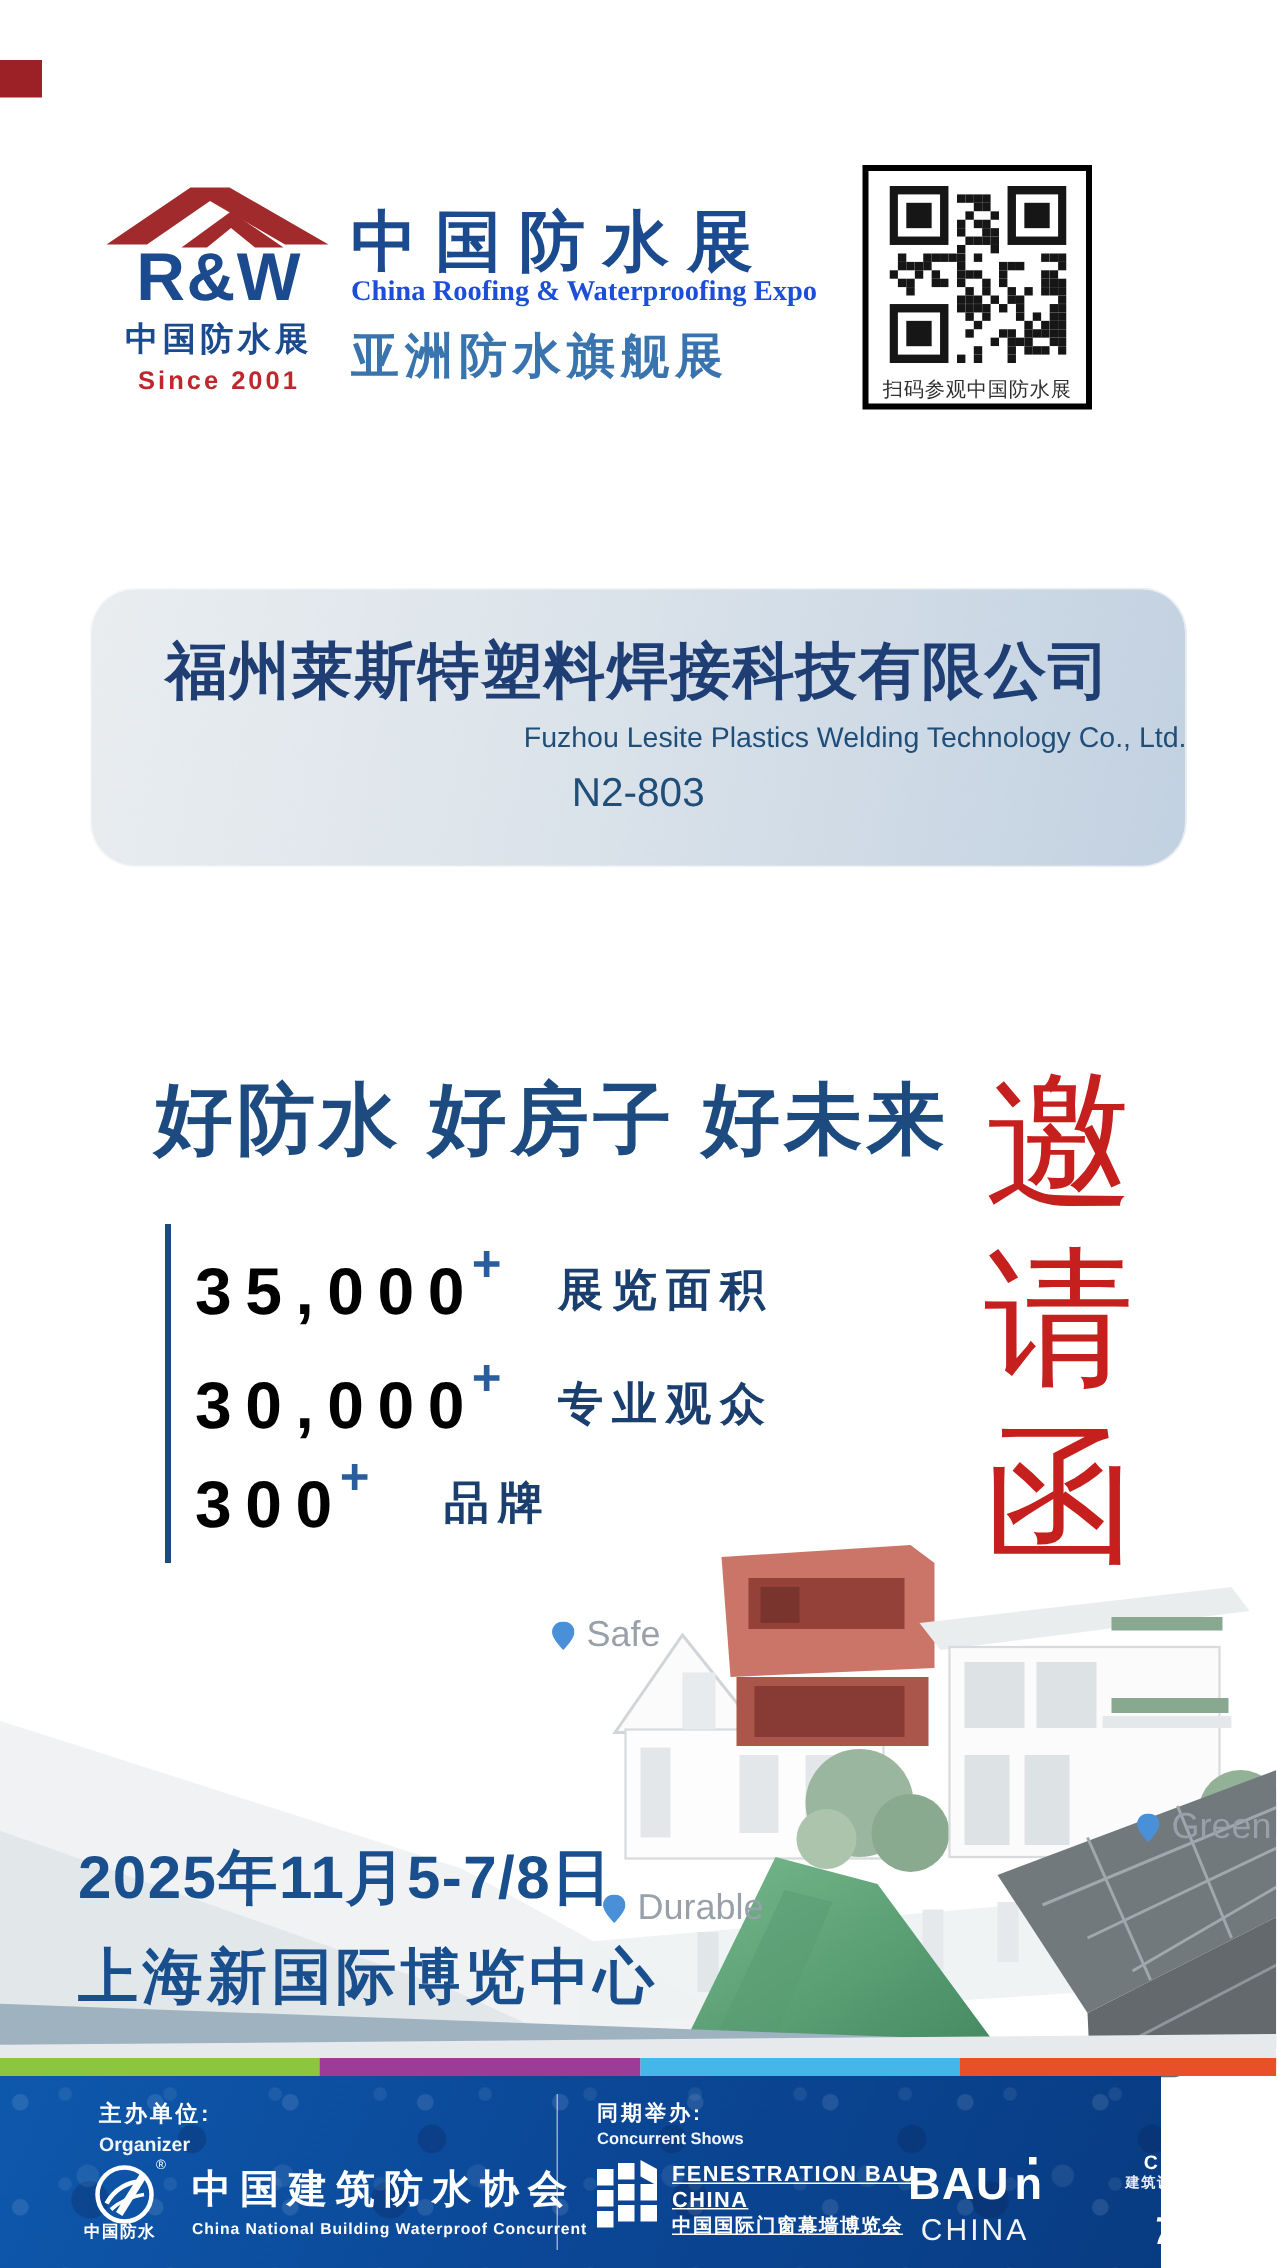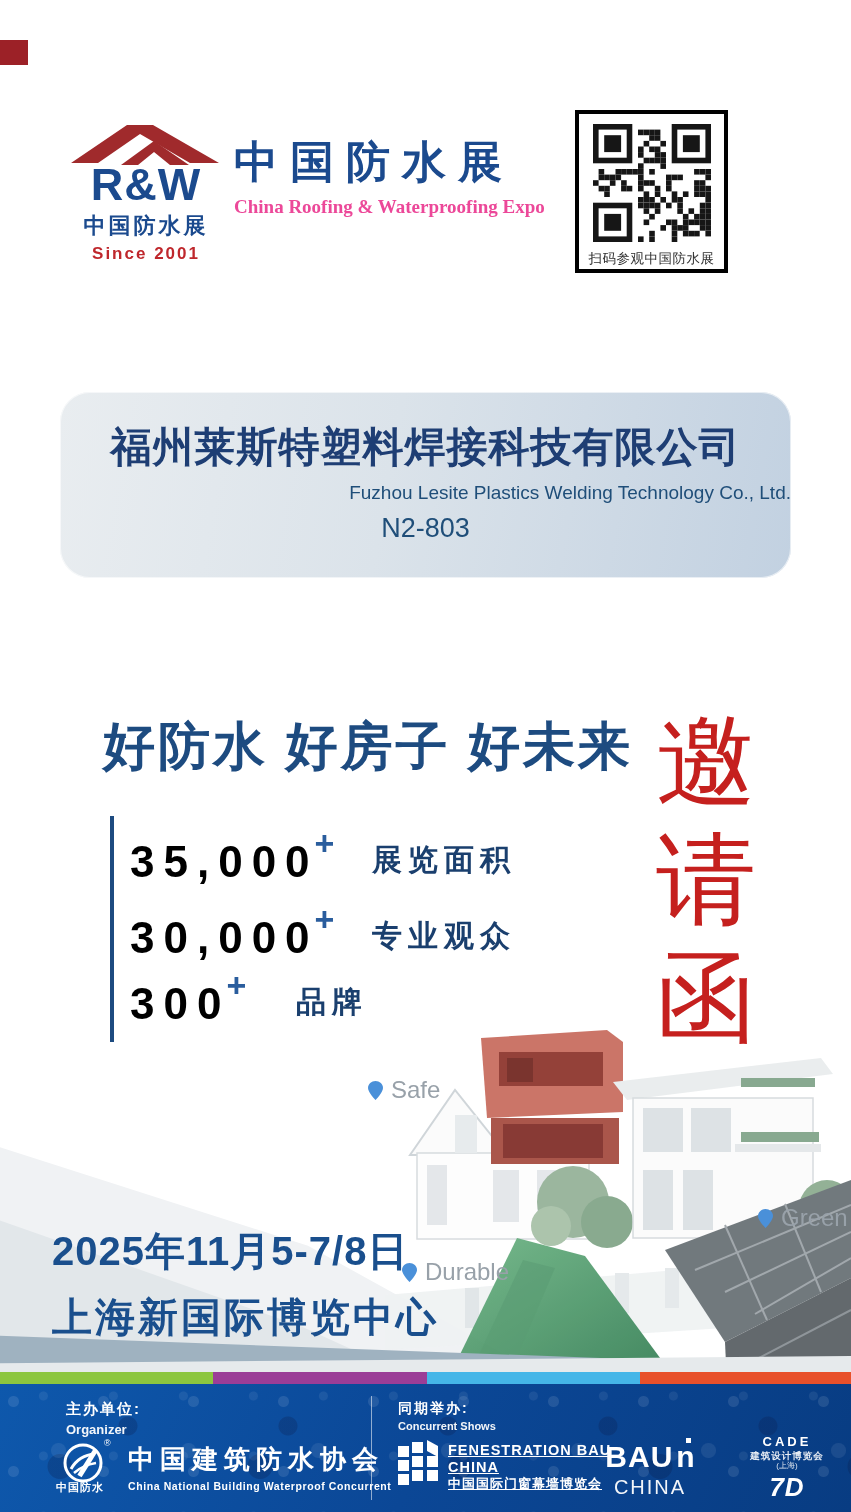--- a/index.html
+++ b/index.html
@@ -12,21 +12,21 @@
 
   
   .logo-left{left:68px;top:122px;width:156px;text-align:center;}
   .logo-roof{display:block;margin:0 auto;}
   .logo-rw{font-size:45px;font-weight:800;color:#1b4a8e;letter-spacing:1px;line-height:1;margin-top:-4px;}
   .logo-cn{font-size:22px;font-weight:800;color:#1b4a8e;letter-spacing:3px;margin-top:4px;white-space:nowrap;}
   .logo-since{font-size:17px;font-weight:800;color:#bf272c;letter-spacing:2px;margin-top:3px;}
 
   .title-block{left:234px;top:140px;width:300px;}
   .title-cn{font-size:44px;font-weight:800;color:#1b4a8e;letter-spacing:12px;white-space:nowrap;line-height:1;}
-  .title-en{font-family:"Liberation Serif", serif;font-size:19px;font-weight:700;color:#ec4899;margin-top:12px;white-space:nowrap;}
+  .title-en{font-family:"Liberation Serif", serif;font-size:19px;font-weight:700;color:#1d4ed8;margin-top:0;white-space:nowrap;}
   .subtitle-cn{font-size:32px;font-weight:600;color:#3a74ae;letter-spacing:4px;margin-top:10px;white-space:nowrap;}
 
   .qr-box{left:575px;top:110px;width:153px;height:163px;background:#fff;border:4px solid #000000;box-sizing:border-box;text-align:center;}
   .qr-svg{margin-top:10px;}
   .qr-caption{font-size:13.5px;color:#2f2f2f;margin-top:4px;letter-spacing:0.5px;}
 
   
   .company-box{left:60px;top:392px;width:731px;height:186px;border-radius:30px;
     background:linear-gradient(100deg,#e9edf0 0%,#dbe3ea 45%,#c2d1e1 100%);
     box-shadow:inset 0 0 0 1px rgba(255,255,255,.6);text-align:center;}
@@ -67,21 +67,21 @@
 
   
   .stripe{left:0;top:1372px;width:851px;height:12px;display:flex;z-index:6;}
   .stripe span{height:100%;}
   .st-g{width:213px;background:#8cc63f;}
   .st-p{width:214px;background:#9b3d97;}
   .st-b{width:213px;background:#45b6e8;}
   .st-o{width:211px;background:#e8502a;}
 
   
-  .footer{left:0;top:1384px;width:851px;height:128px;z-index:6;color:#fff;
+  .footer{left:0;top:1384px;width:774px;height:128px;z-index:6;color:#fff;
     background:
       radial-gradient(circle at 15% 25%, rgba(255,255,255,.10) 0 5px, rgba(255,255,255,0) 6px),
       radial-gradient(circle at 45% 70%, rgba(255,255,255,.08) 0 7px, rgba(255,255,255,0) 8px),
       radial-gradient(circle at 80% 35%, rgba(10,30,80,.28) 0 9px, rgba(10,30,80,0) 10px),
       radial-gradient(circle at 62% 20%, rgba(255,255,255,.07) 0 4px, rgba(255,255,255,0) 5px),
       radial-gradient(circle at 30% 55%, rgba(8,25,70,.25) 0 12px, rgba(8,25,70,0) 13px),
       linear-gradient(115deg,#0e58ac 0%,#0b4796 50%,#083c82 100%);
     background-size:90px 70px,130px 95px,160px 120px,70px 60px,200px 150px,100% 100%;}
   .f-org-label{left:66px;top:16px;font-size:15px;font-weight:800;letter-spacing:2px;}
   .f-org-label-en{left:66px;top:38px;font-size:13px;font-weight:600;opacity:.95;}
@@ -122,20 +122,21 @@
       <polygon points="50,43 83,19 118,43 99,43 83,30 67,43" fill="#a02a2c"></polygon>
     </svg>
     <div class="logo-rw">R&amp;W</div>
     <div class="logo-cn">中国防水展</div>
     <div class="logo-since">Since 2001</div>
   </div>
 
   <div class="abs title-block">
     <div class="title-cn">中国防水展</div>
     <div class="title-en">China Roofing &amp; Waterproofing Expo</div>
+    <div class="subtitle-cn">亚洲防水旗舰展</div>
   </div>
 
   <div class="abs qr-box">
     <svg class="qr-svg" width="118" height="118" viewBox="0 0 118 118">
         <rect x="45.0" y="5.6" width="5.6" height="5.6" fill="#161616"></rect>
         <rect x="50.6" y="5.6" width="5.6" height="5.6" fill="#161616"></rect>
         <rect x="56.2" y="5.6" width="5.6" height="5.6" fill="#161616"></rect>
         <rect x="61.8" y="5.6" width="5.6" height="5.6" fill="#161616"></rect>
         <rect x="56.2" y="11.2" width="5.6" height="5.6" fill="#161616"></rect>
         <rect x="61.8" y="11.2" width="5.6" height="5.6" fill="#161616"></rect>

